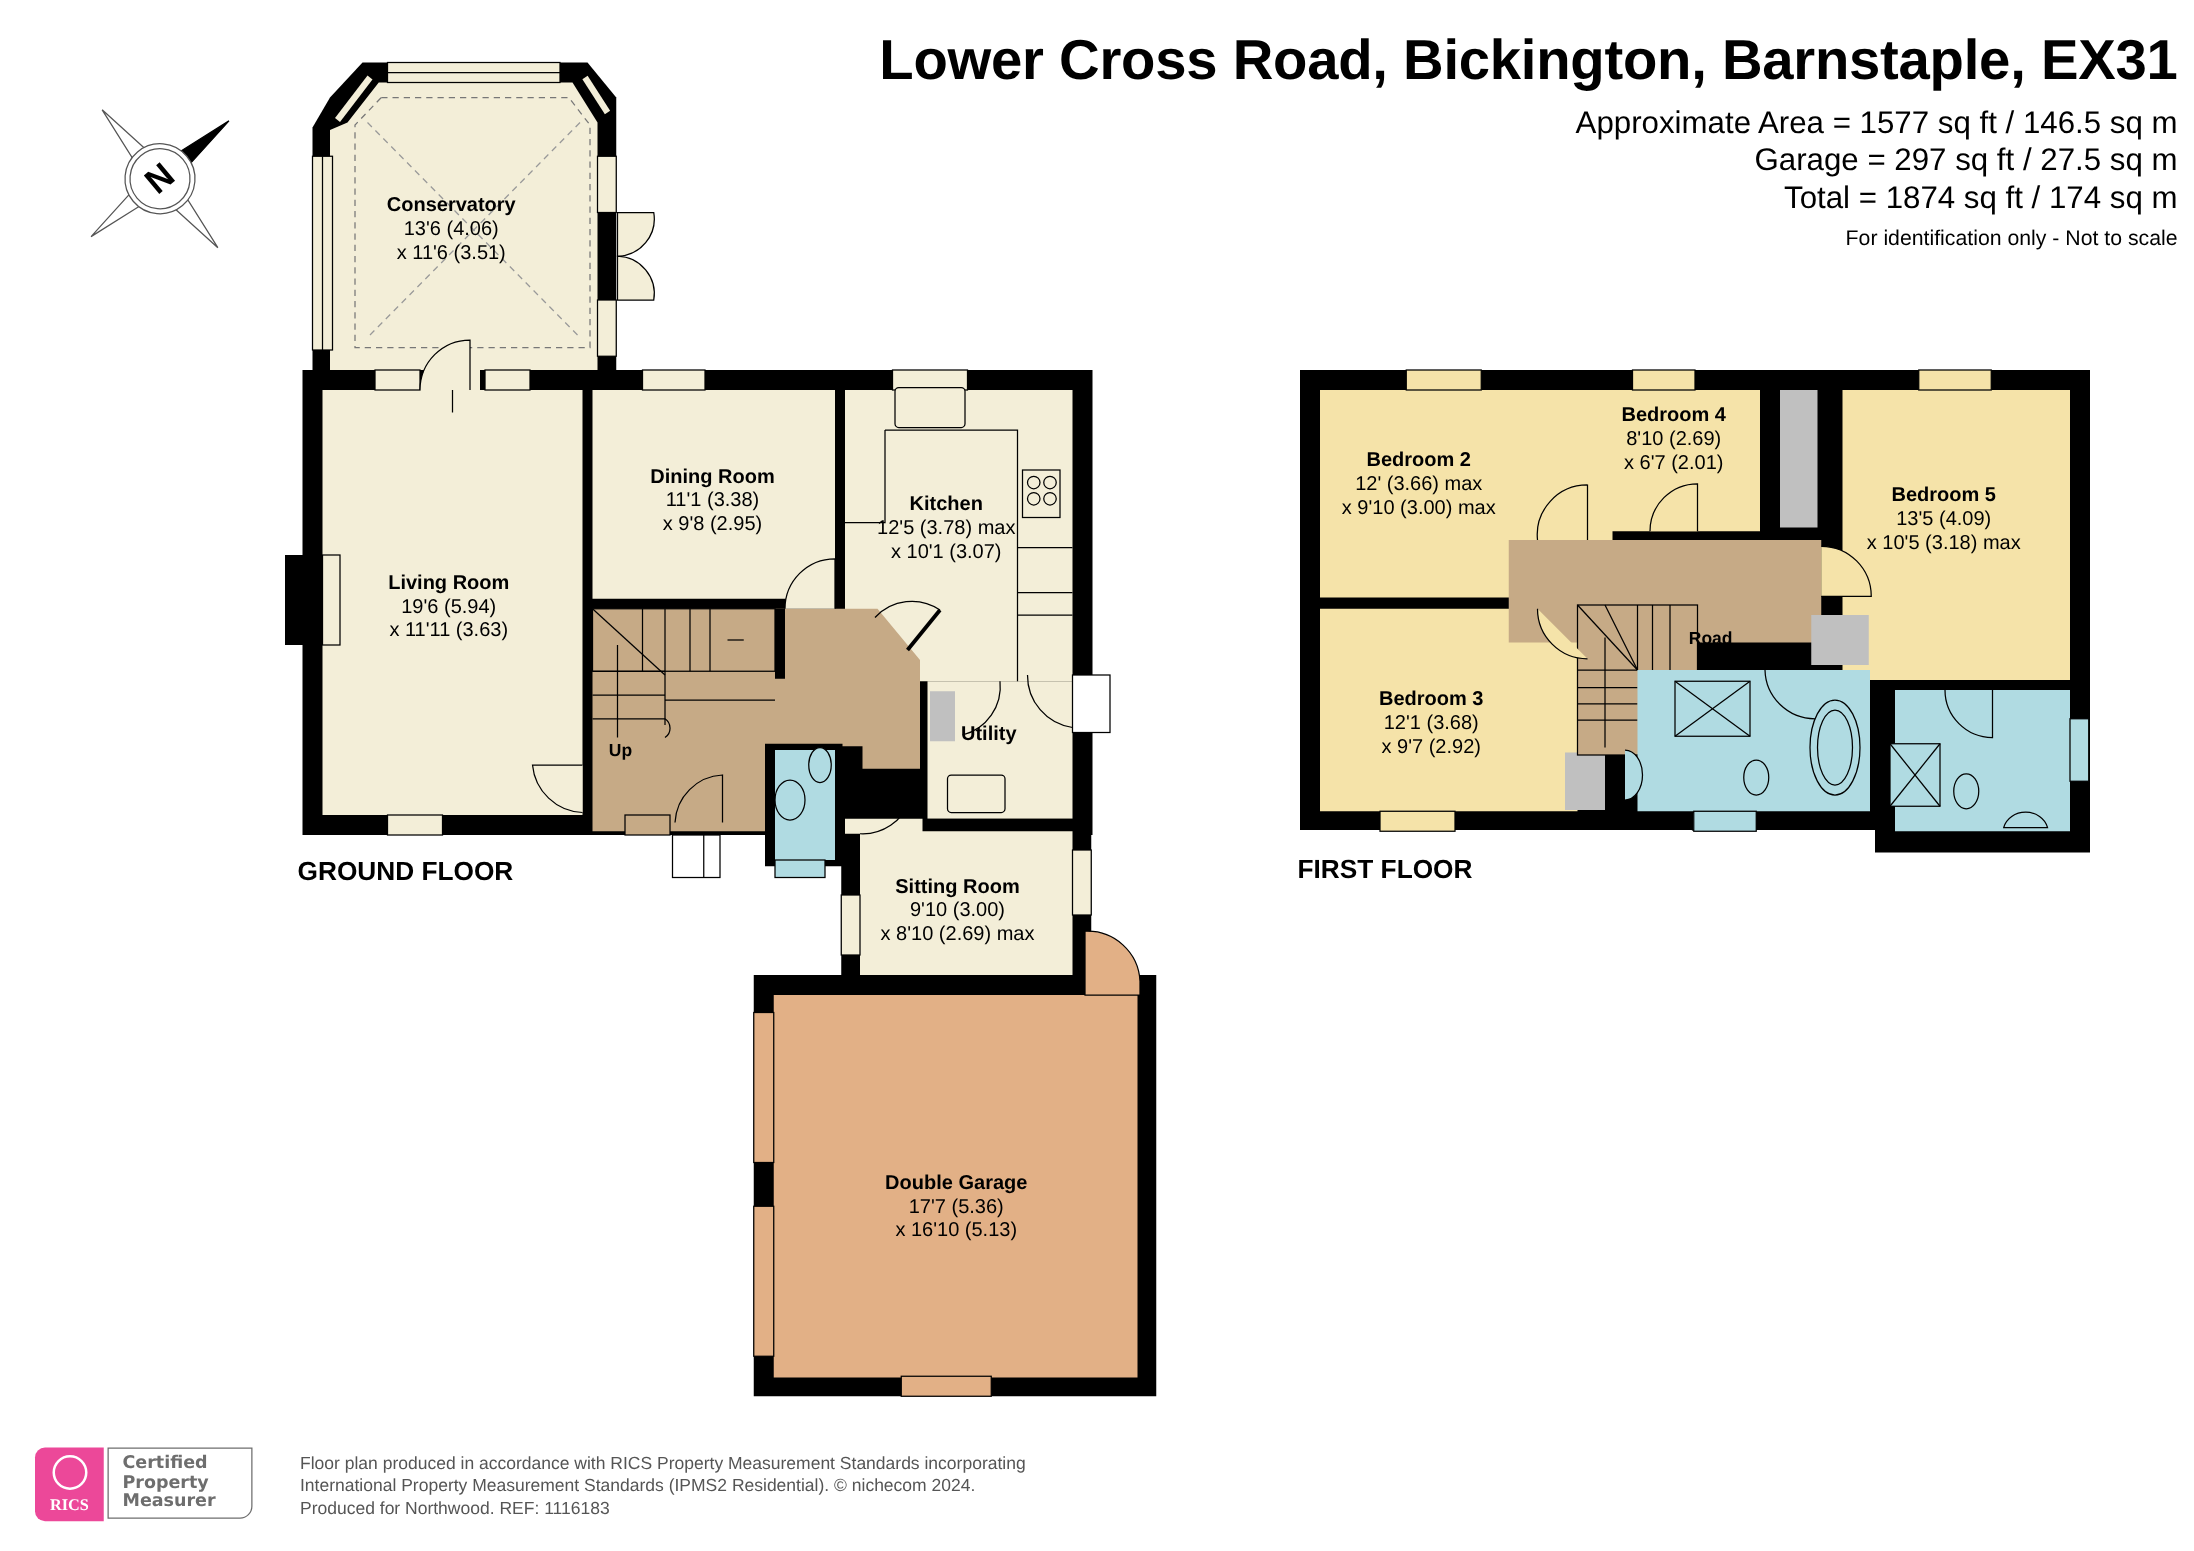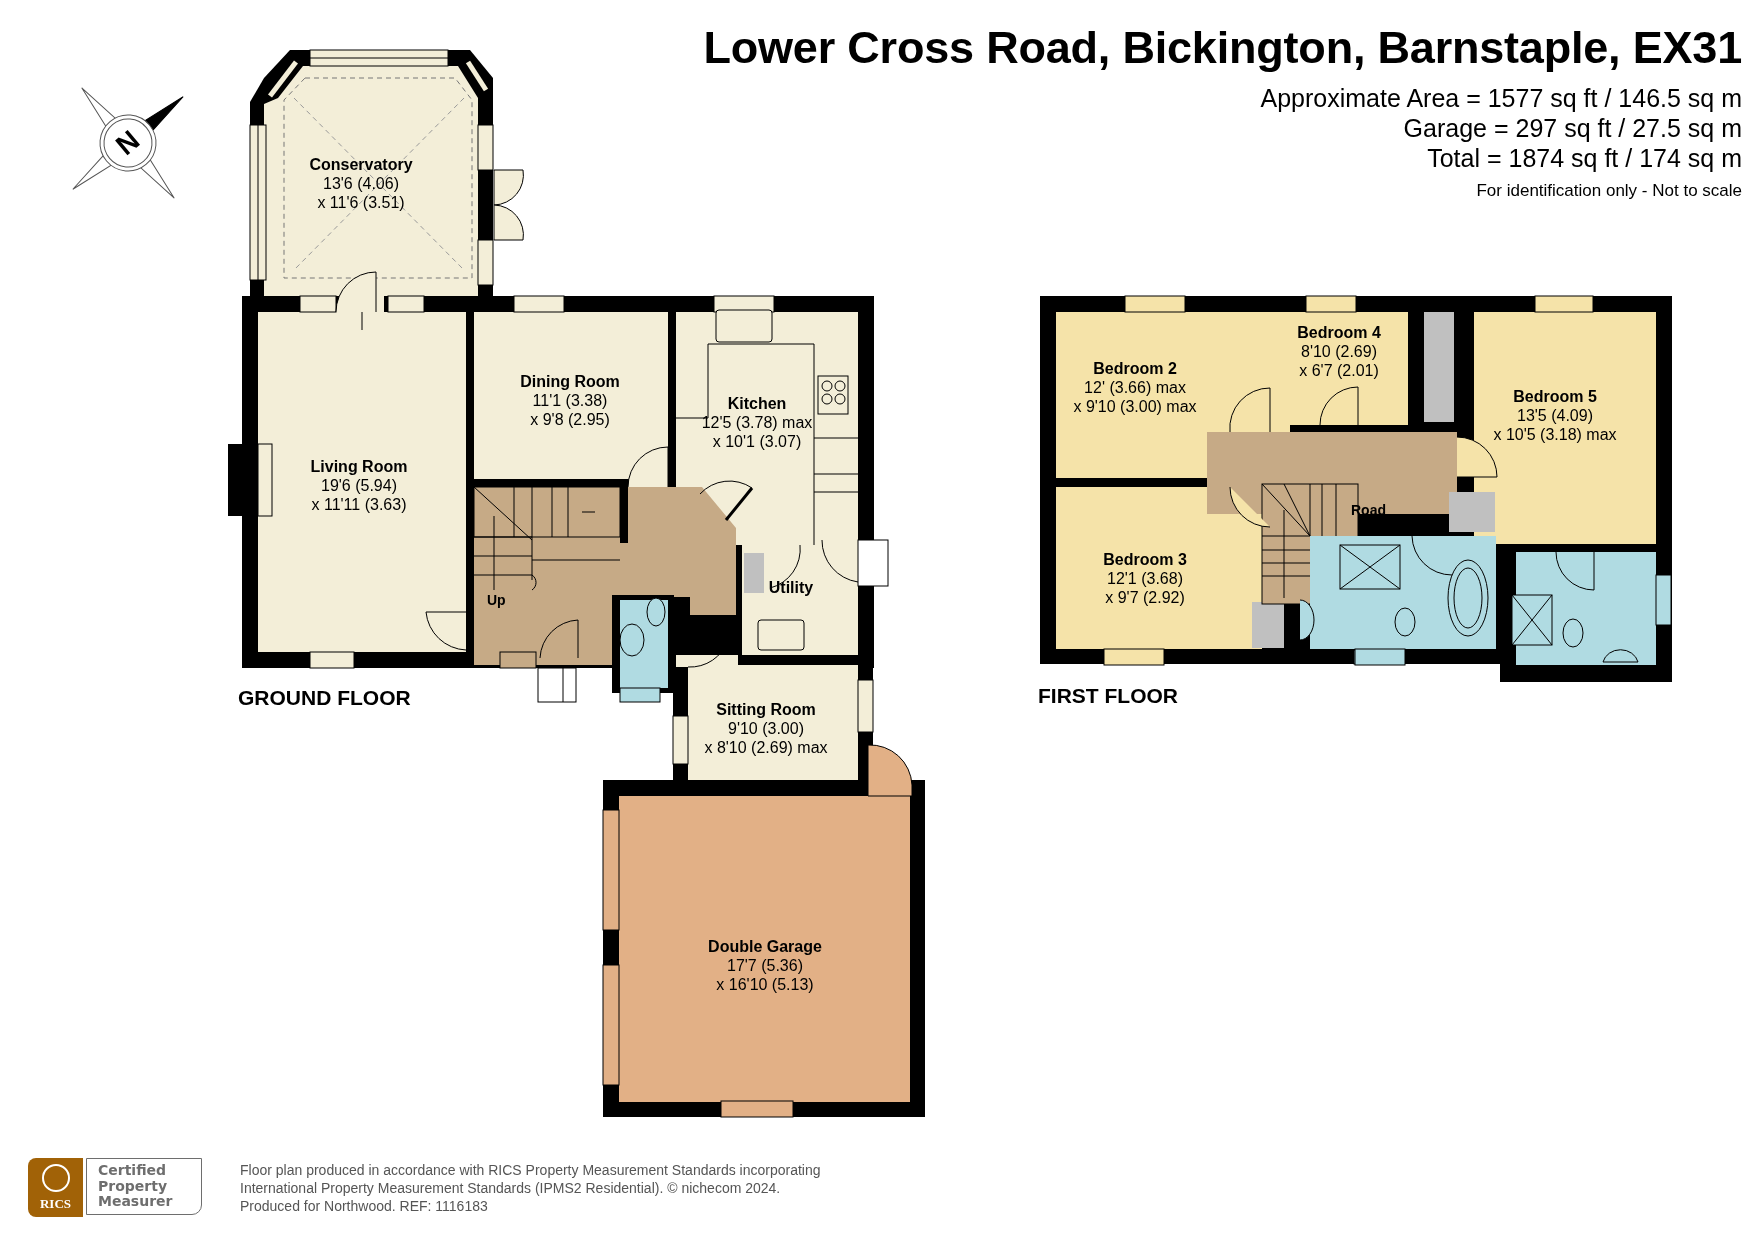--- a/index.html
+++ b/index.html
@@ -8,21 +8,21 @@
   .area { position:absolute; right:13px; font-size:25px; white-space:nowrap; }
   .note { position:absolute; right:13px; top:181px; font-size:17px; white-space:nowrap; }
   svg.plan { position:absolute; left:0; top:0; }
   .floor-label { position:absolute; font-size:21px; font-weight:bold; white-space:nowrap; }
   .room-label { position:absolute; text-align:center; transform:translateX(-50%); white-space:nowrap; line-height:19px; font-size:16px; }
   .room-label .name { font-weight:bold; display:block; }
   .room-label .dim { display:block; }
   .small-label { position:absolute; font-size:14px; font-weight:bold; white-space:nowrap; }
   .footer-text { position:absolute; left:216px; top:1161px; font-size:14px; color:#555; line-height:18px;margin-left:24px; }
   .rics { position:absolute; left:28px; top:1158px; width:176px; height:59px; }
-  .rics .left { position:absolute; left:0; top:0; width:55px; height:59px; background:#a16207; border-radius:8px 0 0 8px; color:#fff; }
+  .rics .left { position:absolute; left:0; top:0; width:55px; height:59px; background:#ec4899; border-radius:8px 0 0 8px; color:#fff; }
   .rics .left .lion { position:absolute; left:14px; top:6px; width:28px; height:28px; border-radius:50%; border:2px solid #fff; box-sizing:border-box; }
   .rics .left .txt { position:absolute; left:0; width:55px; bottom:5px; text-align:center; font-weight:bold; font-size:13px; font-family:"Liberation Serif", serif; }
   .rics .right { position:absolute; left:58px; top:0; width:116px; height:57px; border:1px solid #6e6e6e; border-radius:0 0 10px 0; color:#6e6e6e; font-weight:bold; font-size:14px; line-height:15.5px; padding:4px 0 16px 11px; box-sizing:border-box; font-family:"DejaVu Sans", sans-serif; }
 </style>
 </head>
 <body>
 
 <div class="title">Lower Cross Road, Bickington, Barnstaple, EX31</div>
 <div class="area" style="top:84px;">Approximate Area = 1577 sq ft / 146.5 sq m</div>
 <div class="area" style="top:114px;">Garage = 297 sq ft / 27.5 sq m</div>

